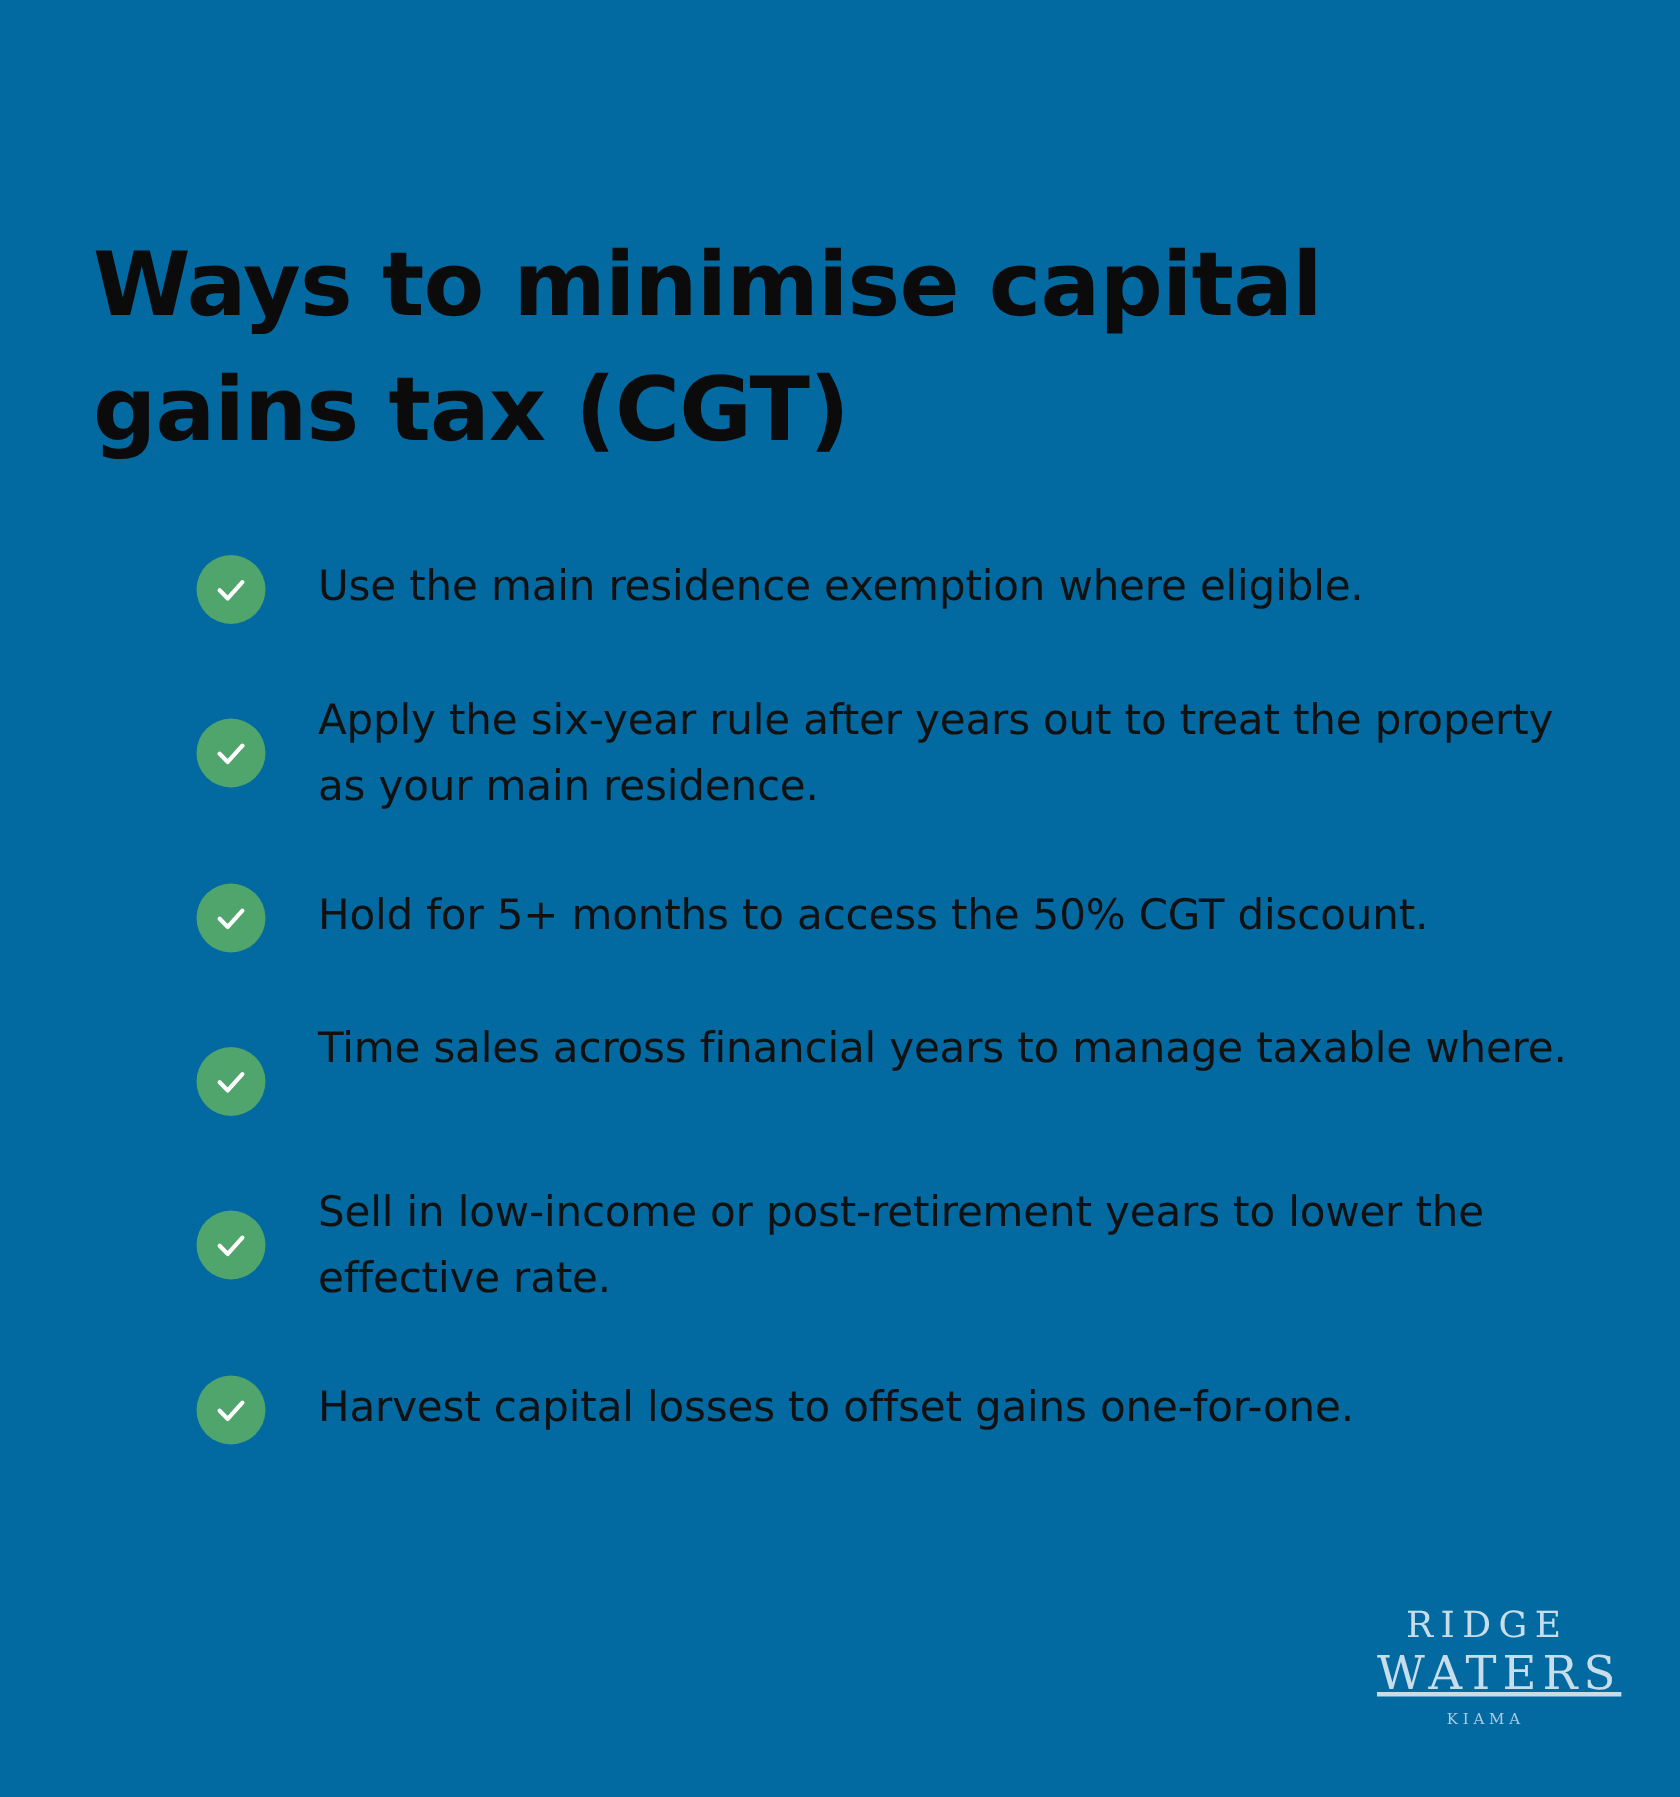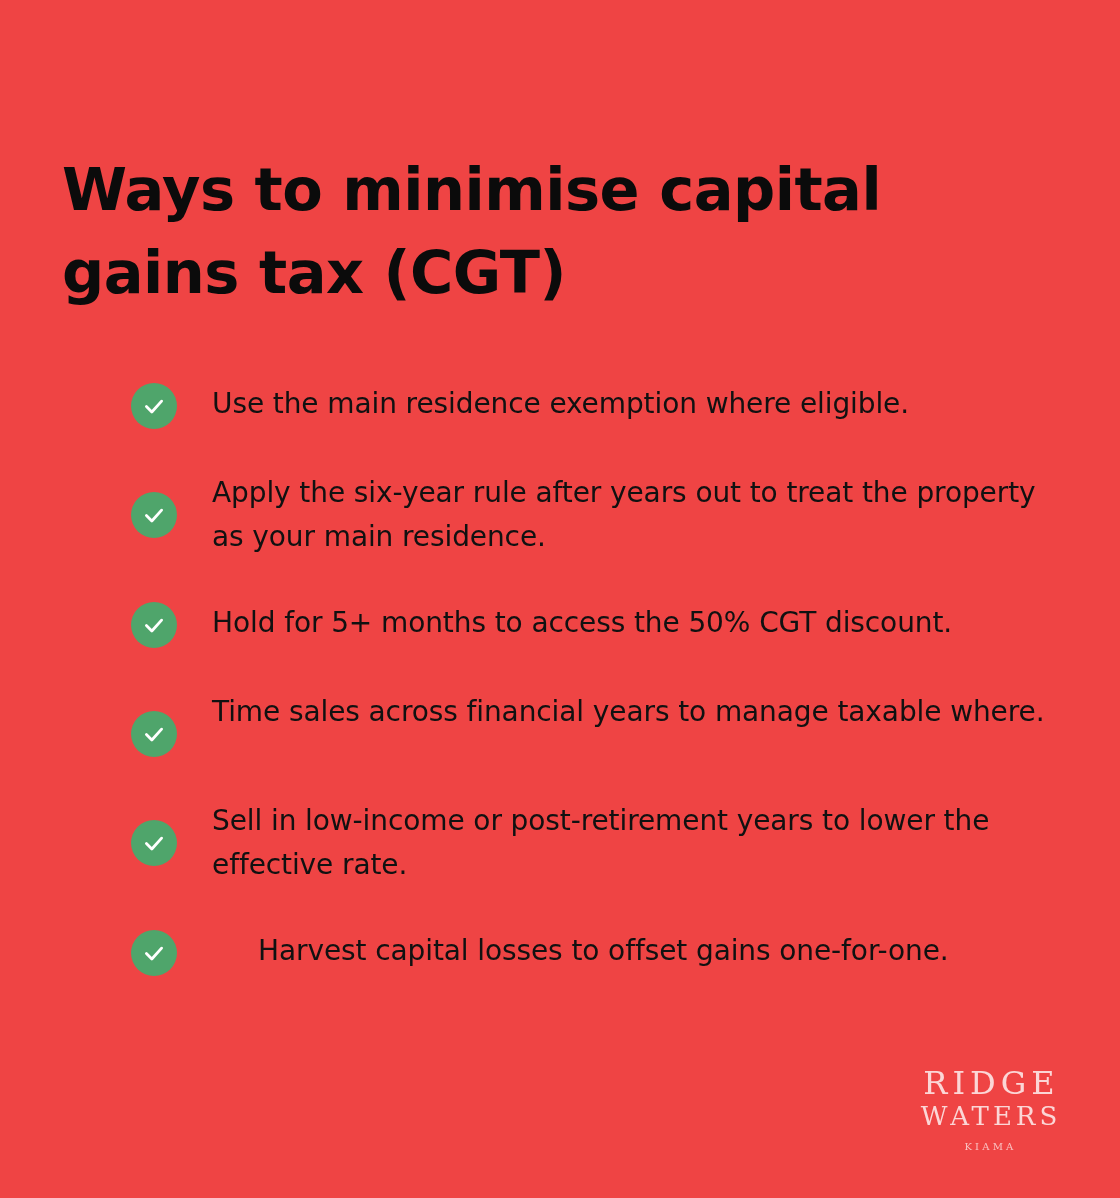--- a/index.html
+++ b/index.html
@@ -11,21 +11,21 @@
     height: 1198px;
     background: #dedfdf;
     font-family: "Liberation Sans", sans-serif;
     overflow: hidden;
     position: relative;
   }
 
   .card {
     position: absolute;
     inset: 0;
-    background: #ef4444;
+    background: #0369a1;
   }
 
   
   .title {
     position: absolute;
     left: 62px;
     top: 108px;
     width: 1000px;
     font-family: "DejaVu Sans", "Liberation Sans", sans-serif;
     font-size: 59px;
@@ -33,32 +33,31 @@
     line-height: 83px;
     letter-spacing: -0.5px;
     color: #0b0b0b;
     white-space: pre-wrap;
   }
 
   
   .checklist {
     position: absolute;
     left: 131px;
-    top: 383px;
+    top: 370px;
     width: 930px;
   }
 
   .check-item {
     display: flex;
     align-items: flex-start;
     margin-bottom: 43px;
   }
   .check-item:last-child {
     margin-bottom: 0;
-    gap: 46px;
   }
 
   .check-badge {
     flex: 0 0 auto;
     width: 46px;
     height: 46px;
     border-radius: 50%;
     background: #4fa56b;
     display: flex;
     align-items: center;
@@ -102,31 +101,32 @@
     opacity: 0.78;
     pointer-events: none;
     user-select: none;
   }
   .wm-line1, .wm-line2 {
     font-family: "DejaVu Serif", "Liberation Serif", serif;
     font-weight: 400;
     color: #ffffff;
   }
   .wm-line1 {
-    font-size: 32px;
+    font-size: 24px;
     letter-spacing: 5px;
     line-height: 36px;
     text-indent: 5px;
   }
   .wm-line2 {
-    font-size: 26px;
+    font-size: 31px;
     letter-spacing: 4px;
     line-height: 36px;
     text-indent: 4px;
     margin-top: -3px;
+    text-decoration: underline;
   }
   .wm-sub {
     font-family: "DejaVu Serif", "Liberation Serif", serif;
     font-size: 10px;
     letter-spacing: 3.2px;
     line-height: 14px;
     text-indent: 3px;
     color: #ffffff;
     opacity: 0.85;
     margin-top: 6px;

